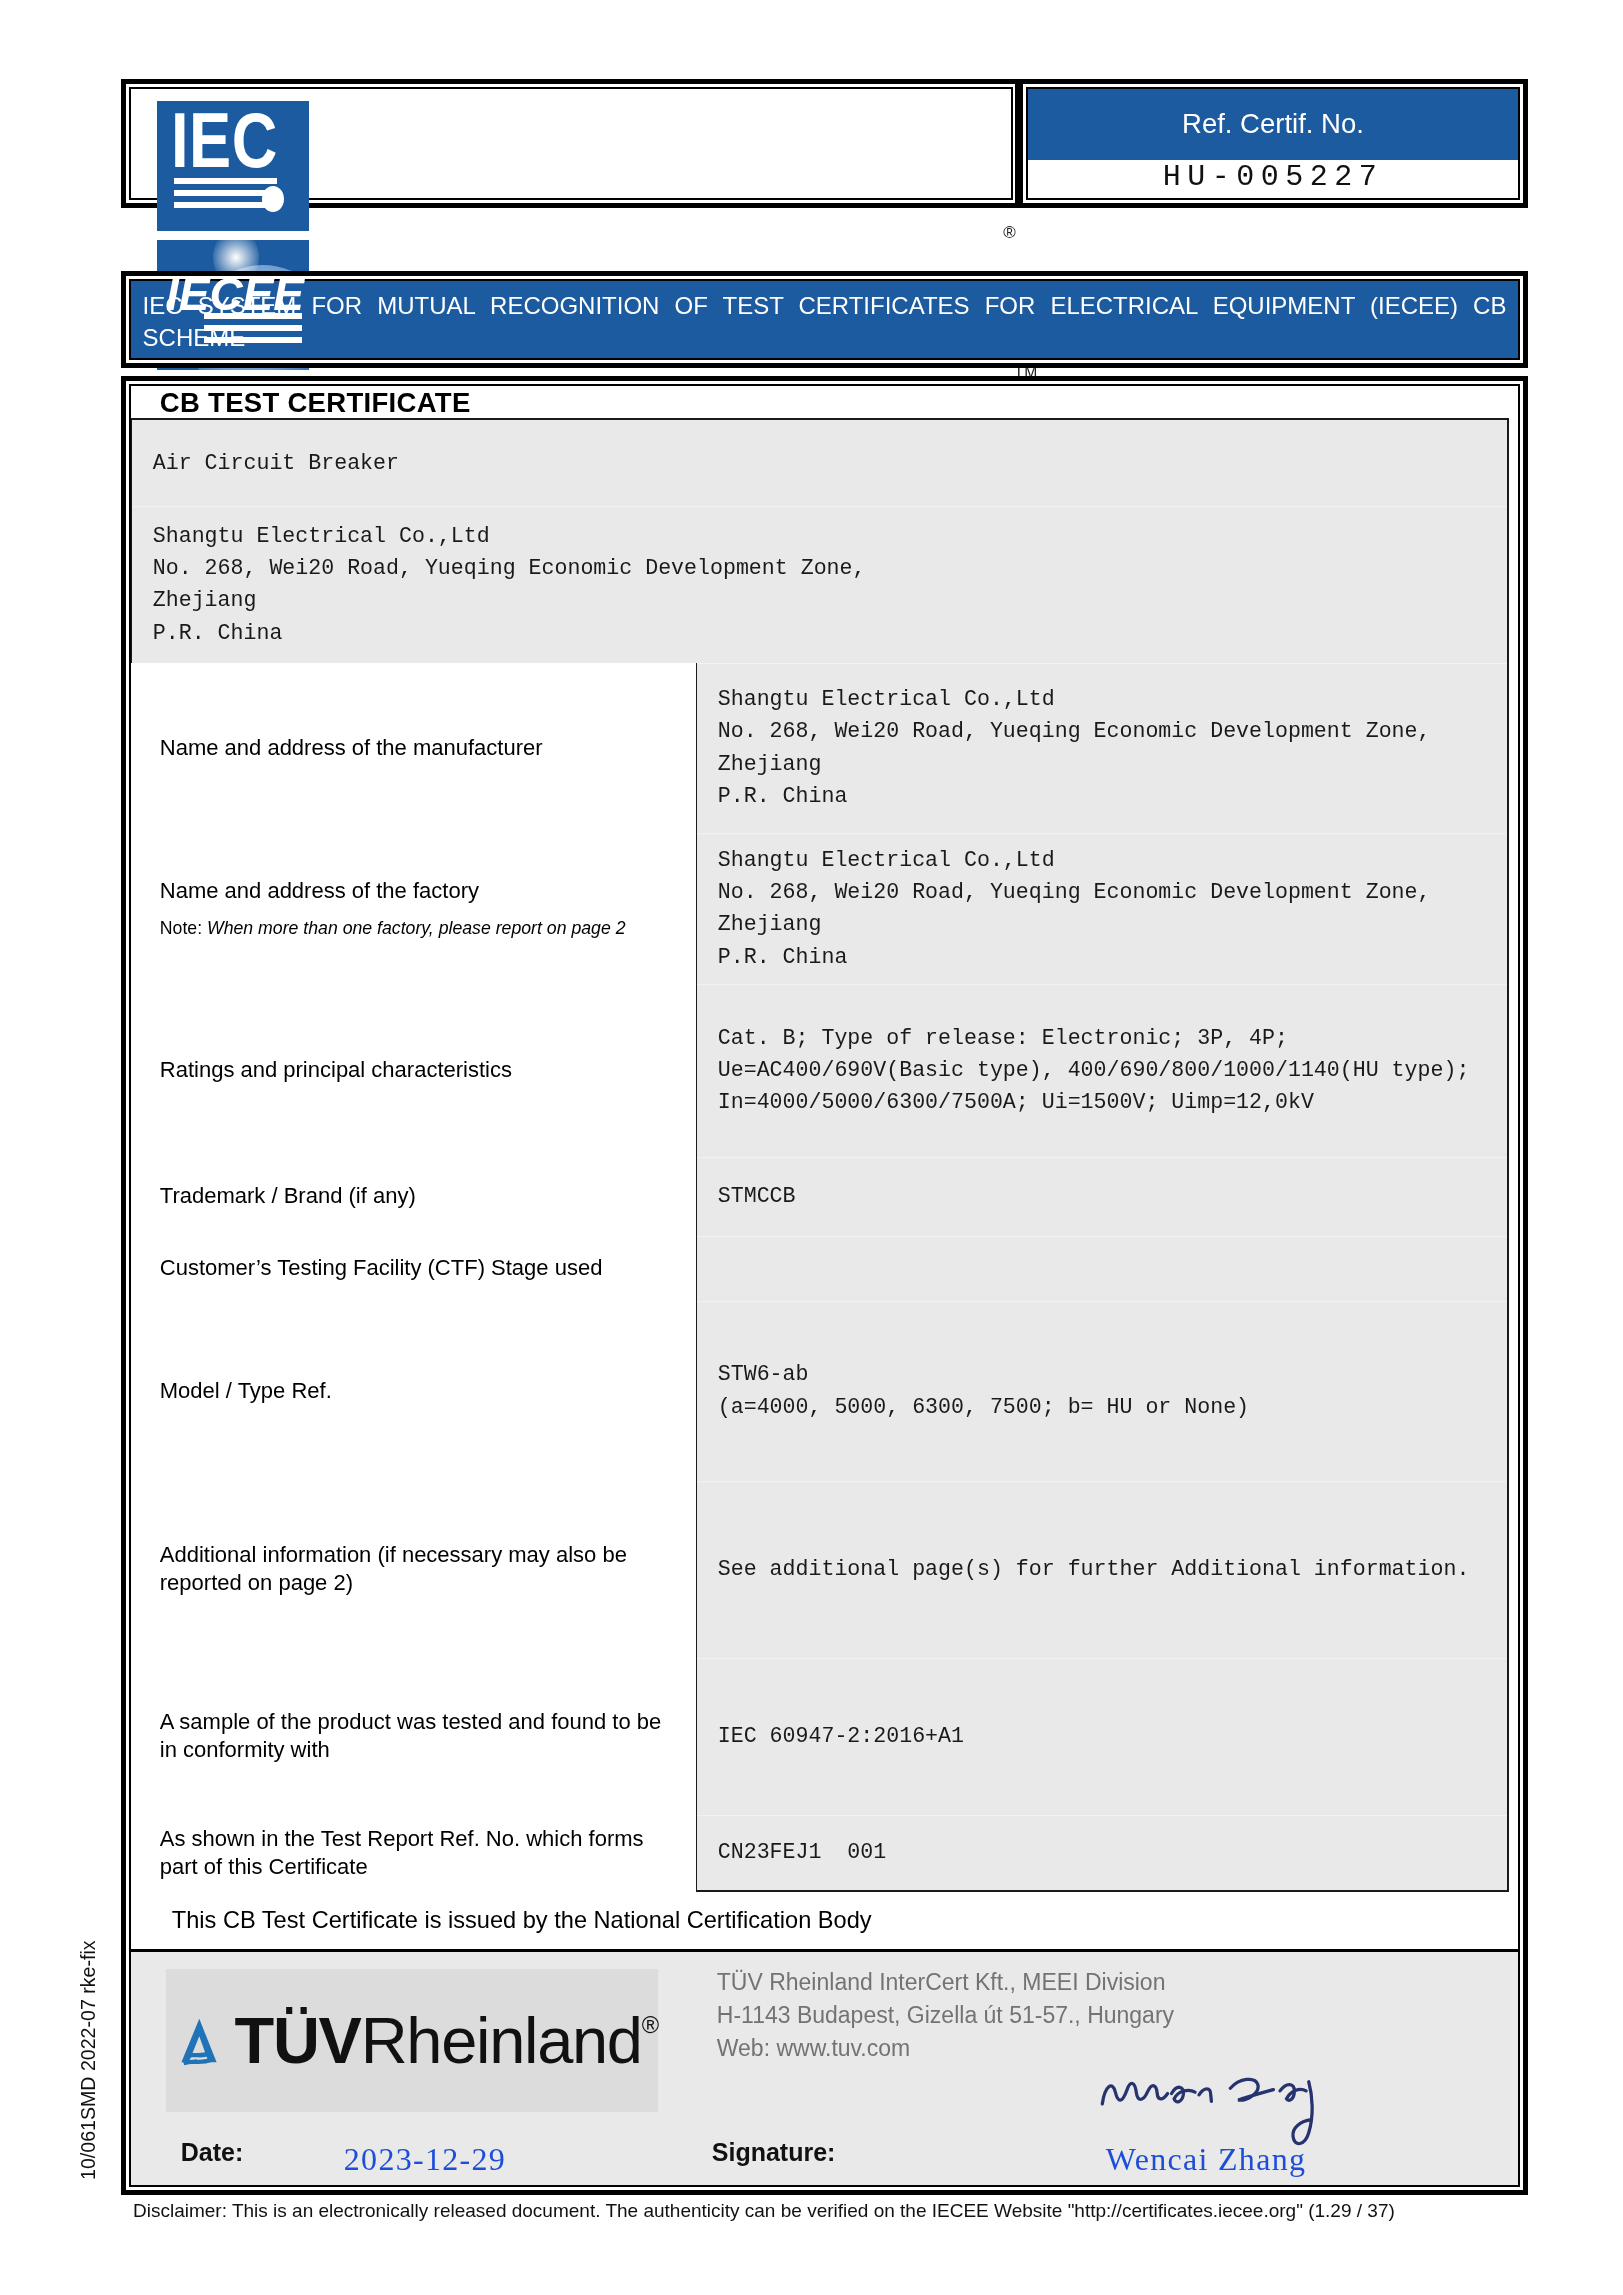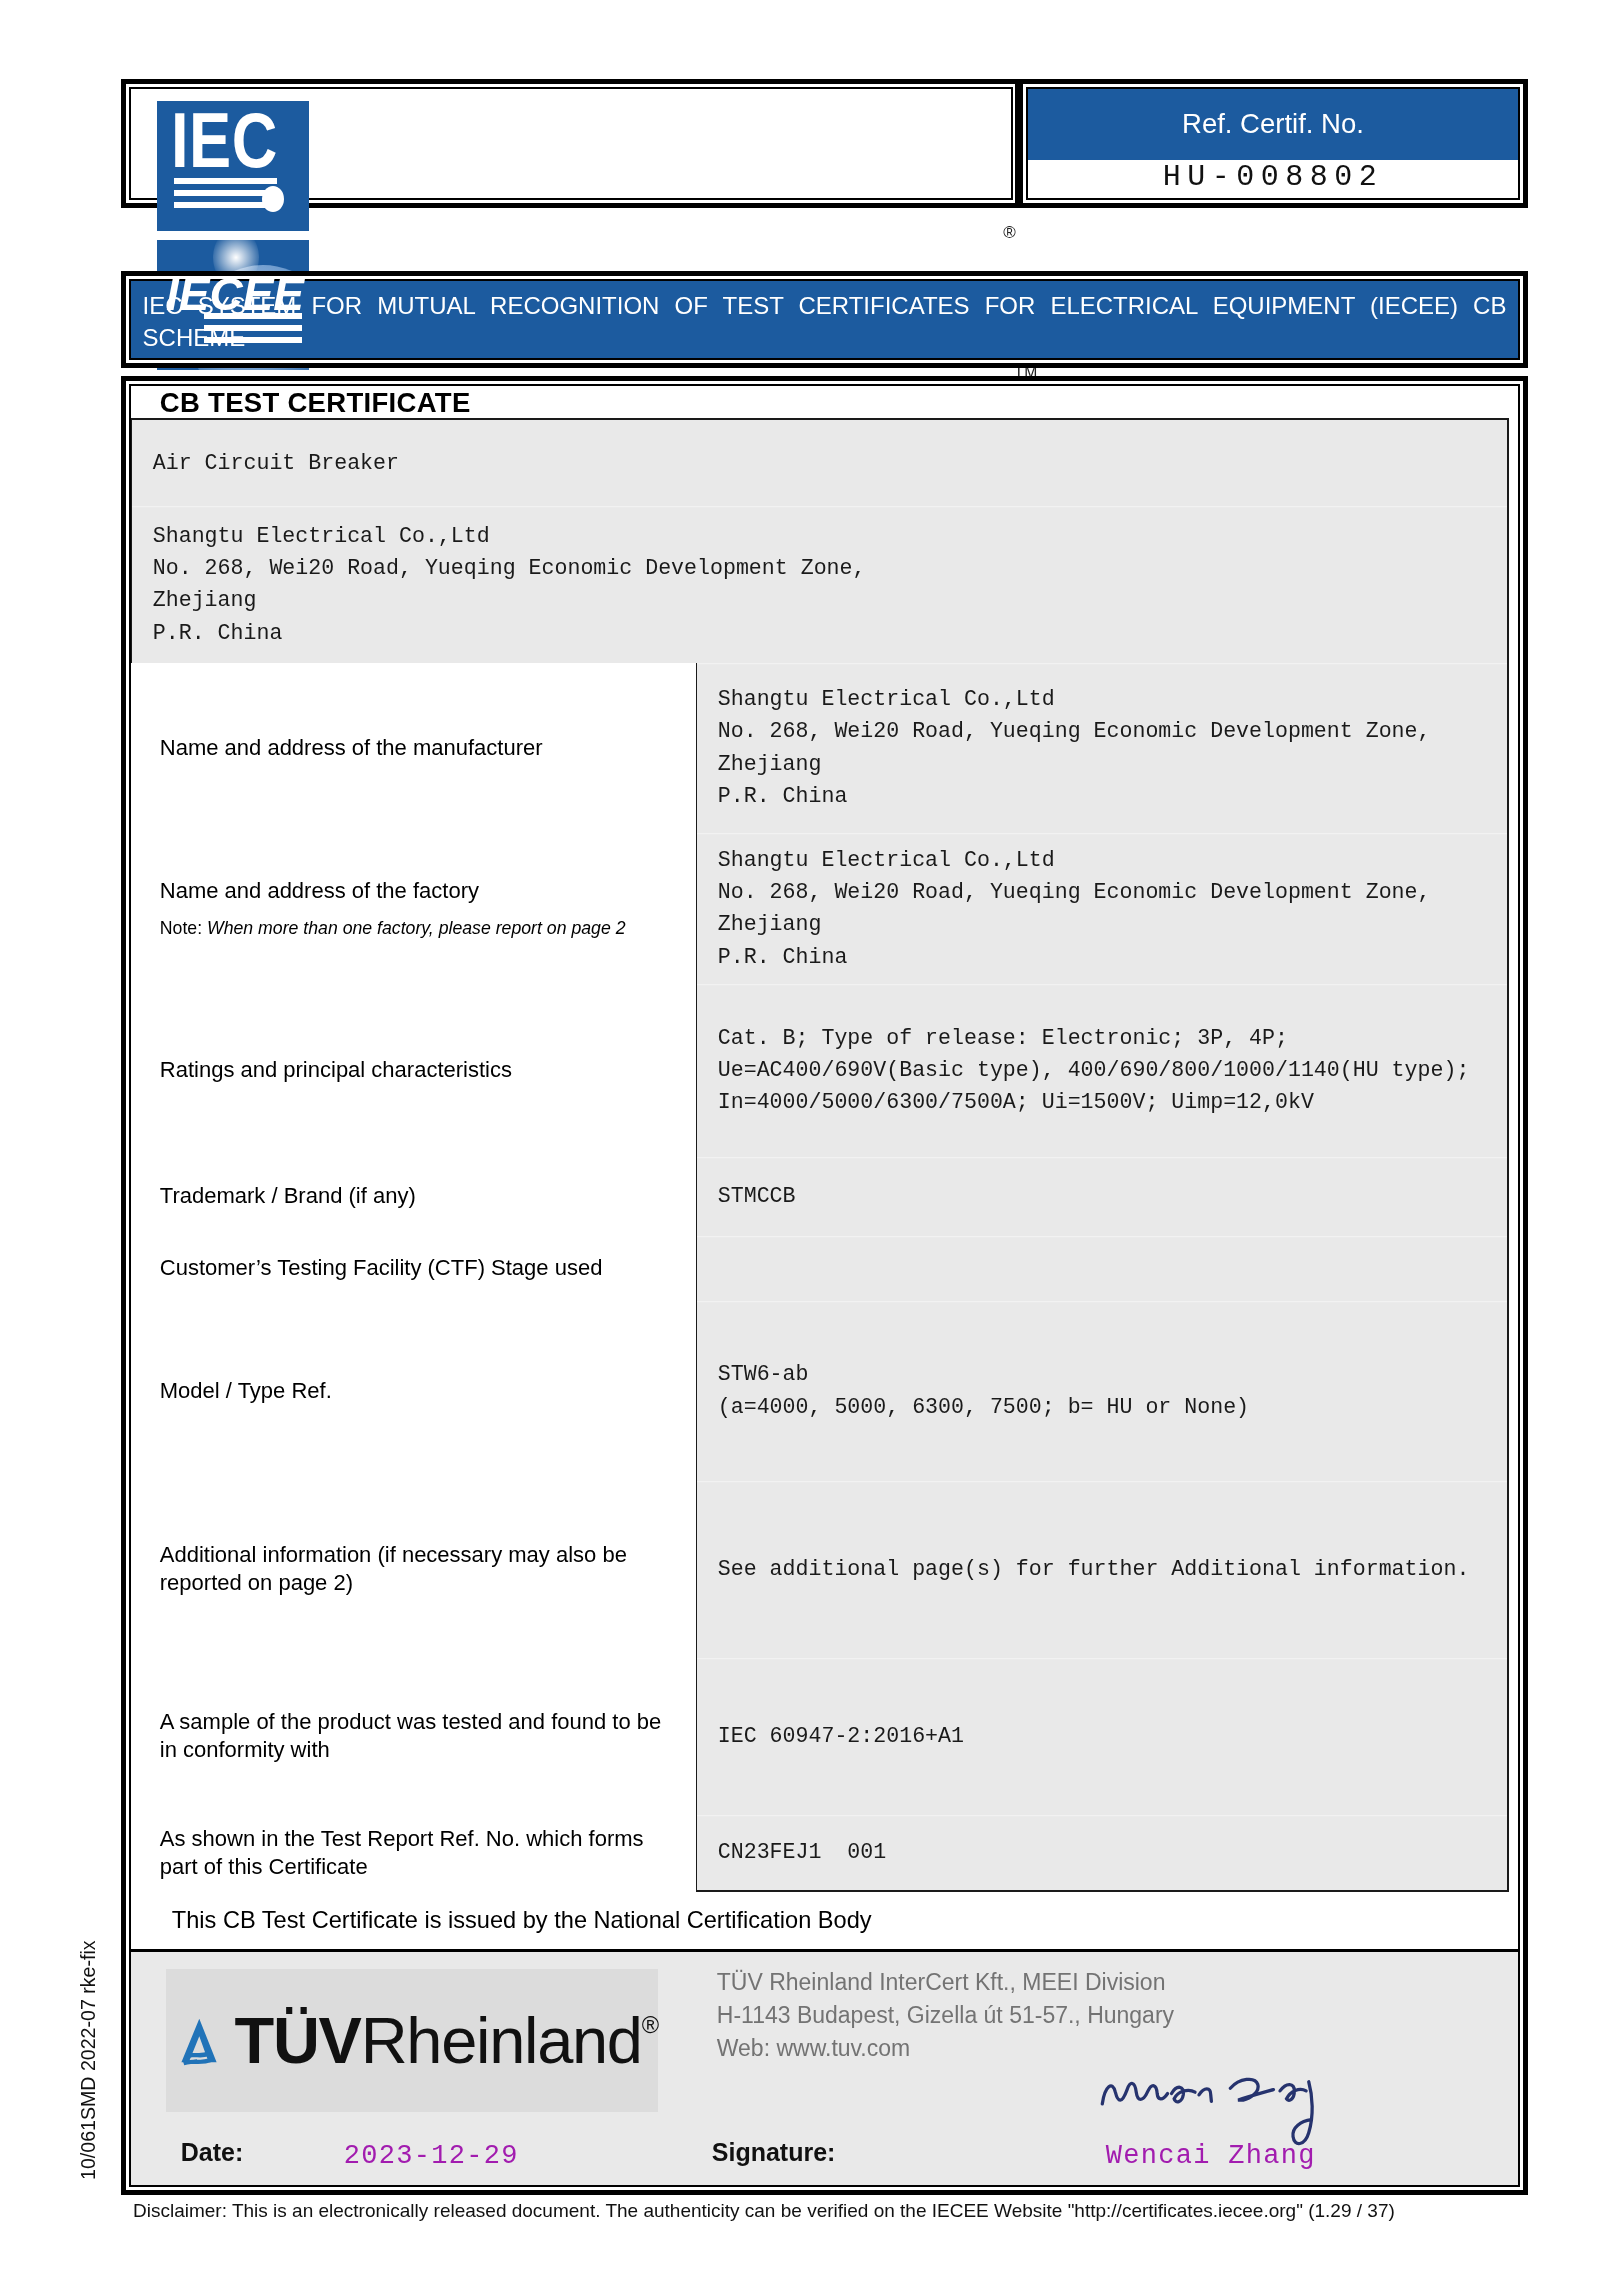--- a/index.html
+++ b/index.html
@@ -77,21 +77,21 @@
   .tuv-logo-box { position: absolute; left: 35px; top: 17px; width: 492px; height: 143px; background: #dcdcdc;
      display: flex; align-items: center; padding-left: 11.8px; }
   .tuv-text { font-size: 65px; letter-spacing: -1.3px; color: #111; margin-left: 14.4px; white-space: nowrap; }
   .tuv-bold { font-weight: 700; }
   .tuv-reg-mark { font-size: 23.6px; vertical-align: 30px; font-weight: 400; }
   .ncb-block { position: absolute; left: 586px; top: 14.4px; font-size: 23px; line-height: 33px; white-space: pre-wrap; color: #737373; }
   .sig-svg { position: absolute; left: 962px; top: 101px; }
   .date-row { position: absolute; left: 0; bottom: 17px; width: 100%; height: 30px; }
   .date-row > span { position: absolute; top: 0; }
   .f-label { font-size: 25px; font-weight: 700; color: #111; }
-  .f-mono { font-family: Liberation Mono, monospace; font-size: 27px; color: #a21caf; letter-spacing: 1.3px; }
+  .f-mono { font-family: Liberation Serif, serif; font-size: 32px; color: #1d4ed8; letter-spacing: 1.3px; }
   #date-label { left: 50px; } #date-value { left: 213px; top: 2.6px; }
   #sig-label { left: 581px; } #sig-name { left: 975px; top: 2.6px; }
 
   
   #side-code { position: absolute; left: 77px; top: 2180px; width: 370px; height: 27.5px;
      transform: rotate(-90deg); transform-origin: left top;
      font-size: 19.6px; color: #111; }
   #disclaimer { position: absolute; left: 133px; top: 2200px; width: 1466px; font-size: 19px; color: #111; }
 </style>
 </head>
@@ -124,21 +124,21 @@
                 <i></i>
               </span>
           </div>
           <span class="mark">TM</span>
         </div>
       </div>
     </div>
     <div class="hdr-cell" id="ref-cell">
       <div class="blk-inner ref-inner">
         <div class="ref-head">Ref. Certif. No.</div>
-        <div class="ref-num">HU-008802</div>
+        <div class="ref-num">HU-005227</div>
       </div>
     </div>
   </div>
 </div>
 
 <div id="banner" class="blk-outer">
   <div class="blk-white">
     <div class="blk-inner banner-inner">IEC SYSTEM FOR MUTUAL RECOGNITION OF TEST CERTIFICATES FOR ELECTRICAL EQUIPMENT (IECEE) CB SCHEME</div>
   </div>
 </div>

